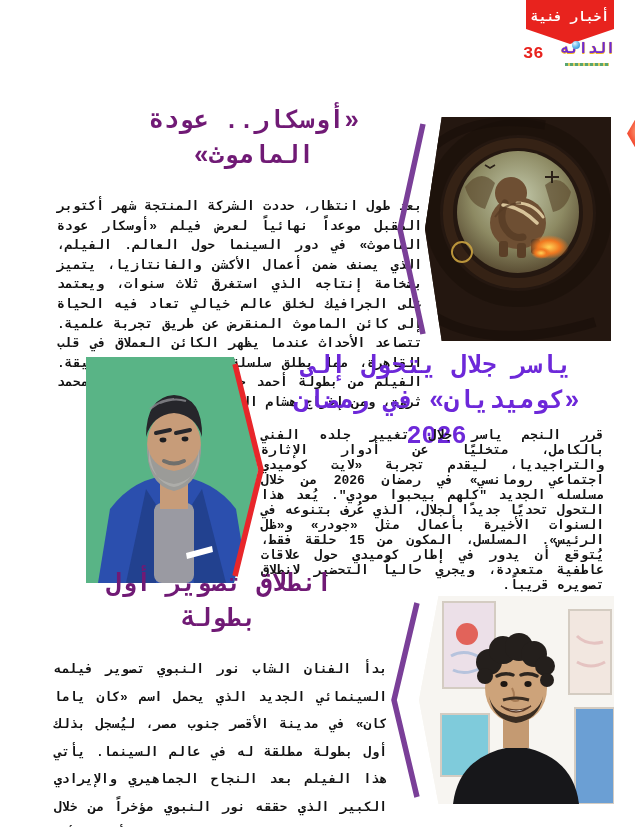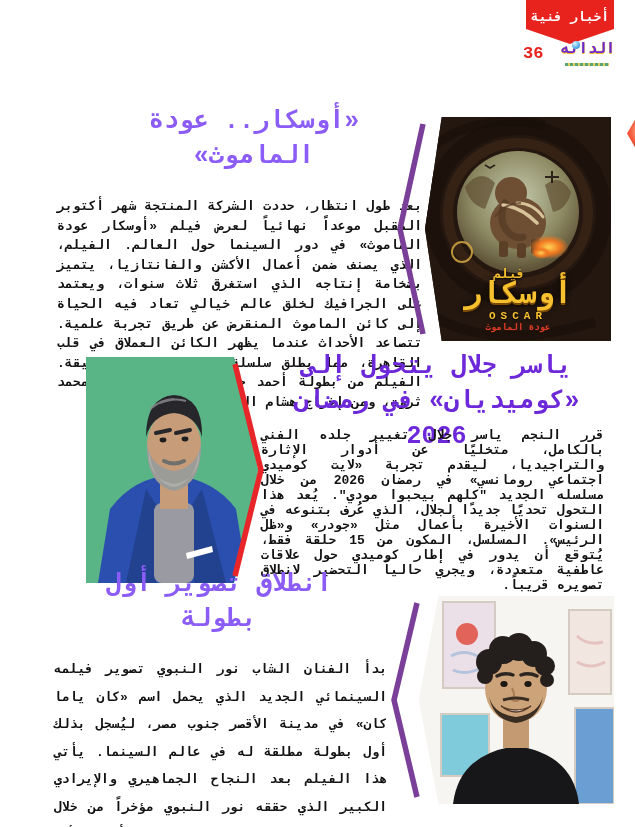--- a/index.html
+++ b/index.html
@@ -42,21 +42,21 @@
     background:repeating-linear-gradient(90deg,#2f8f4e 0 3px,#d8c23a 3px 5px);
     opacity:.8;
   }
   .red-tag{
     position:absolute;right:0;top:113px;width:37px;height:41px;
     background:radial-gradient(circle at 40% 45%,#ffc09a 0%,#f6593b 38%,#e31d1a 72%);
     clip-path:polygon(32% 0,100% 0,100% 100%,32% 100%,0 50%);
   }
   
   .headline{position:absolute;text-align:center;font-weight:800;direction:rtl;line-height:1.4;}
-  .headline.red{color:#8b5cf6;}
+  .headline.red{color:#701a75;}
   .headline.purple{color:#6d28d9;}
   .body-text{
     position:absolute;direction:rtl;text-align:justify;
     color:#121212;font-size:13px;font-weight:700;
   }
   .h-article-1{left:55px;top:104px;width:340px;font-size:25px;}
   .b-article-1{left:28px;top:184px;width:365px;line-height:19.6px;}
   .h-article-2{left:240px;top:349px;width:335px;font-size:25px;}
   .b-article-2{left:232px;top:415px;width:343px;line-height:15px;}
   .h-article-3{left:40px;top:567px;width:300px;font-size:25px;}
@@ -154,26 +154,20 @@
       <path d="M78,88 q18,2 34,18" stroke="#d8c49a" stroke-width="3.5" fill="none" stroke-linecap="round"></path>
       <path d="M92,86 q16,0 26,14" stroke="#d8c49a" stroke-width="3" fill="none" stroke-linecap="round"></path>
       <rect x="74" y="124" width="9" height="16" rx="3" fill="#5b3f27"></rect>
       <rect x="92" y="126" width="9" height="15" rx="3" fill="#5b3f27"></rect>
       <rect x="106" y="122" width="9" height="15" rx="3" fill="#5b3f27"></rect>
       <path d="M70,100 q10,-14 26,-14" stroke="#553a24" stroke-width="2" fill="none" opacity="0.7"></path>
       <ellipse cx="124" cy="130" rx="20" ry="12" fill="url(#fire)"></ellipse>
       <ellipse cx="116" cy="136" rx="10" ry="6" fill="url(#fire)"></ellipse>
     </svg>
     <span class="poster-ring"></span>
-    <div class="poster-text">
-      <span class="poster-film">فيلم</span>
-      <span class="poster-title">أوسكار</span>
-      <span class="poster-en">OSCAR</span>
-      <span class="poster-sub">عودة الماموث</span>
-    </div>
   </div>
 
   <div class="headline purple h-article-2">
     <span>ياسر جلال يتحول إلى</span><br>
     <span>«كوميديان» في رمضان 2026</span>
   </div>
   <p class="body-text b-article-2">قرر النجم ياسر جلال تغيير جلده الفني بالكامل، متخليًا عن أدوار الإثارة والتراجيديا، ليقدم تجربة «لايت كوميدي اجتماعي رومانسي» في رمضان 2026 من خلال مسلسله الجديد "كلهم بيحبوا مودي". يُعد هذا التحول تحديًا جديدًا لجلال، الذي عُرف بتنوعه في السنوات الأخيرة بأعمال مثل «جودر» و«ظل الرئيس». المسلسل، المكون من 15 حلقة فقط، يُتوقع أن يدور في إطار كوميدي حول علاقات عاطفية متعددة، ويجري حالياً التحضير لانطلاق تصويره قريباً.</p>
 
   <div class="photo-frame yasser-frame">
     <svg width="172" height="226" viewBox="0 0 172 226">

